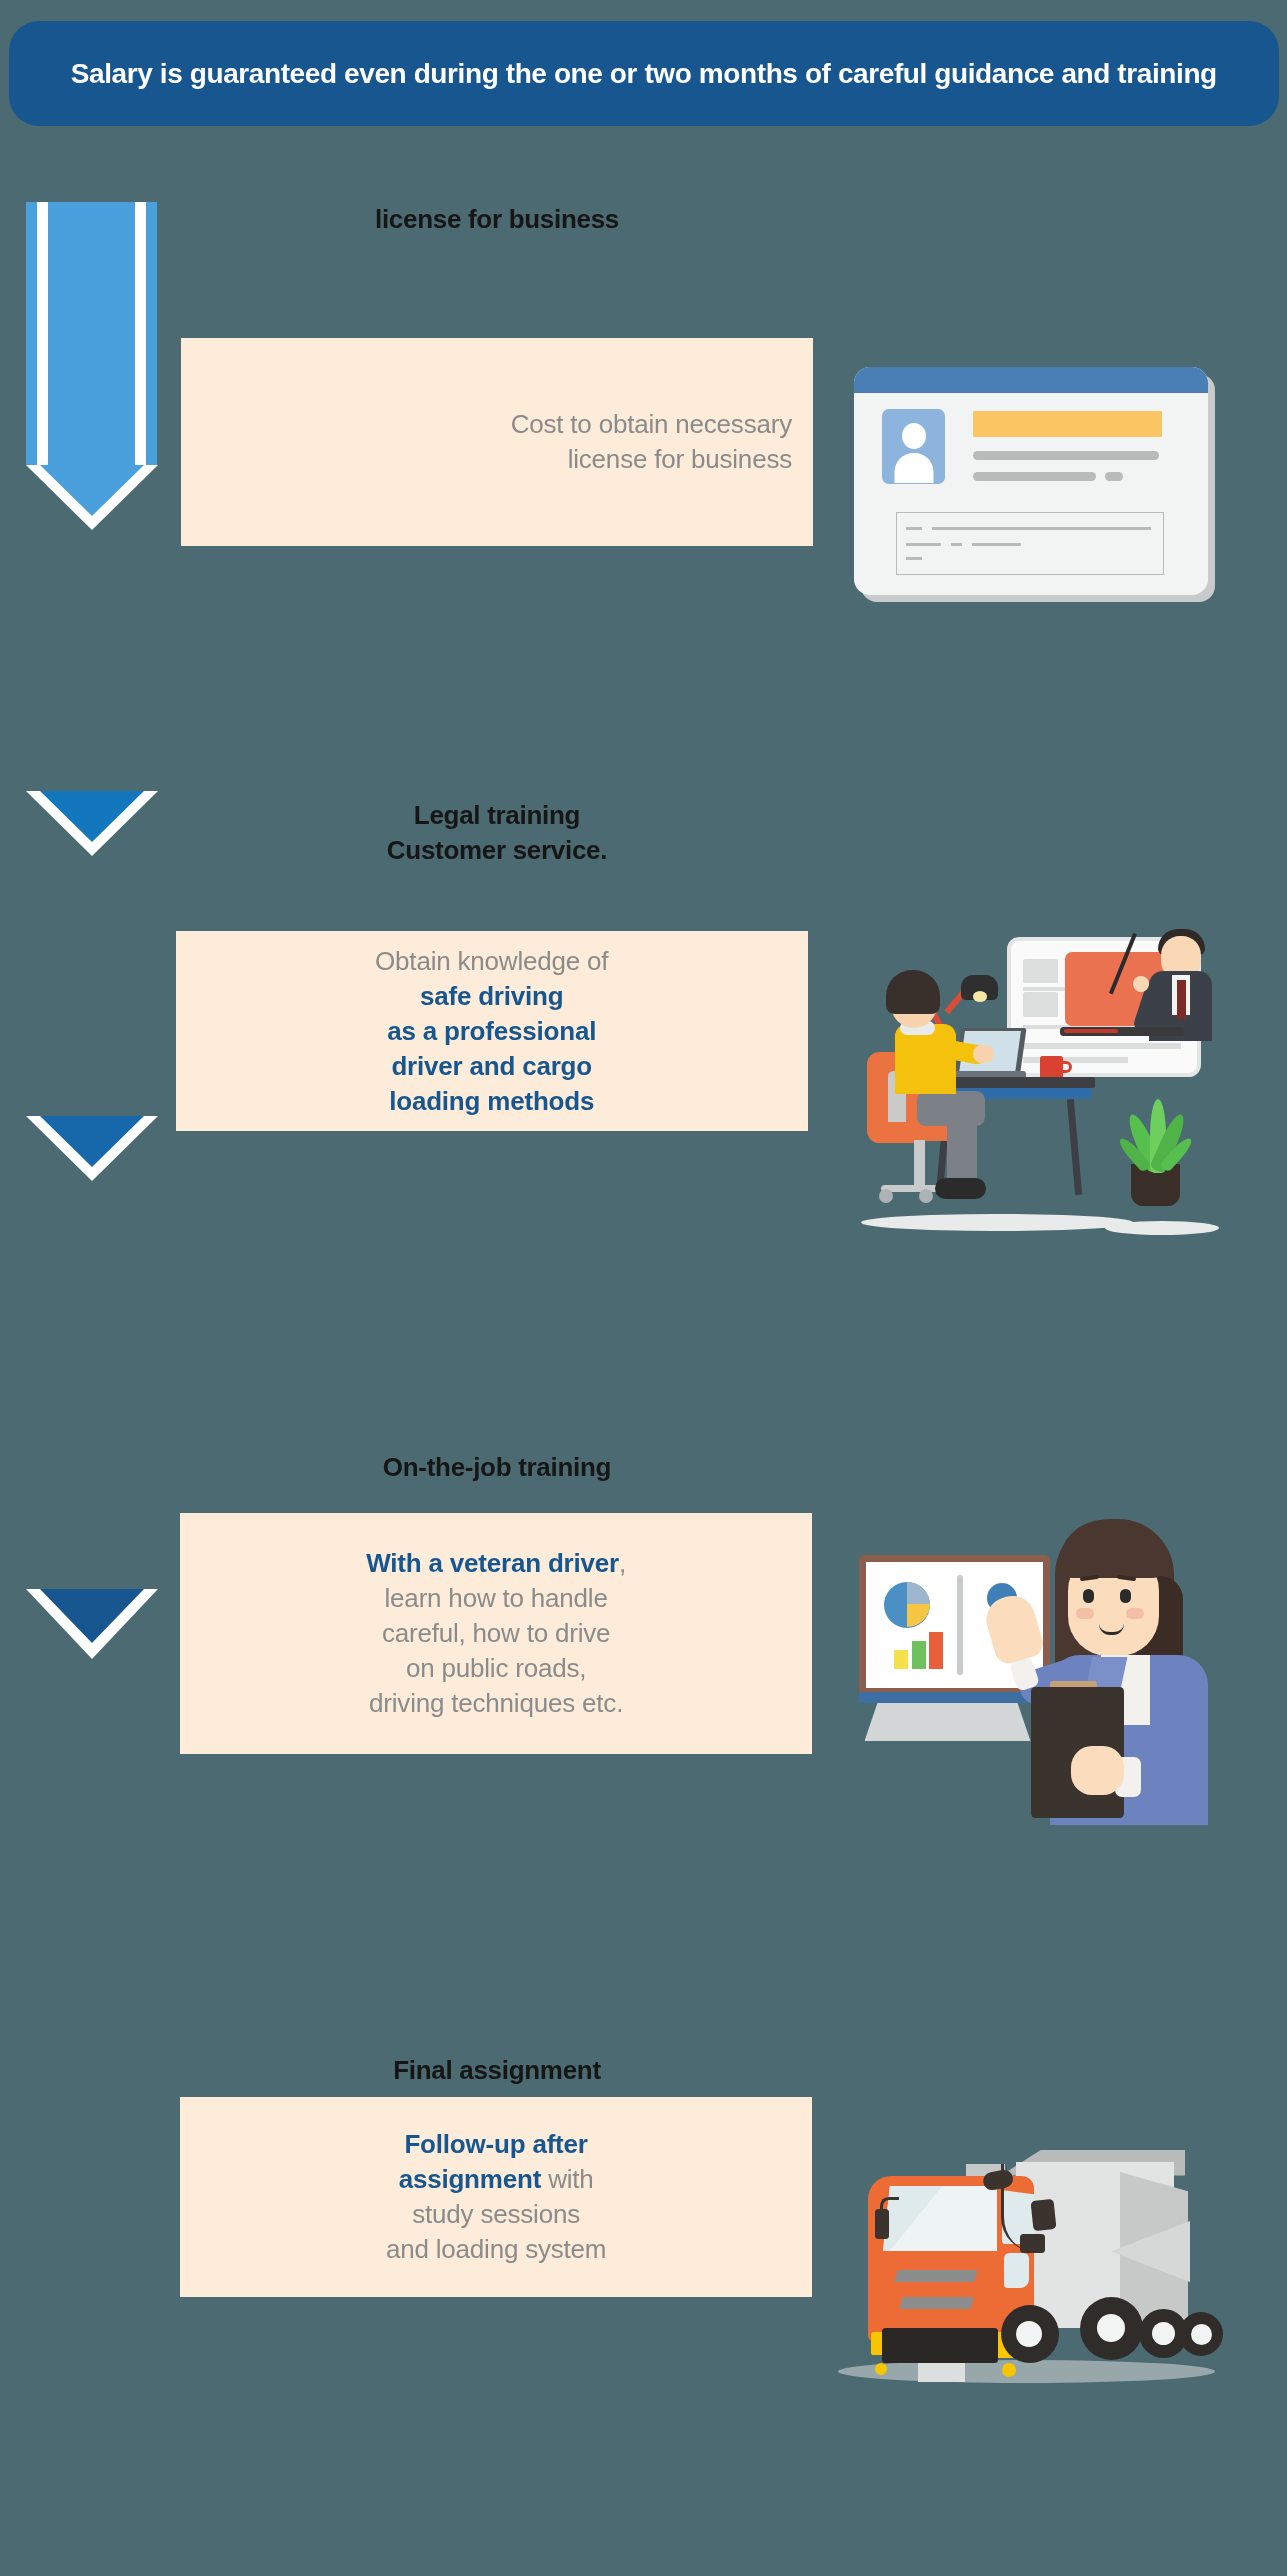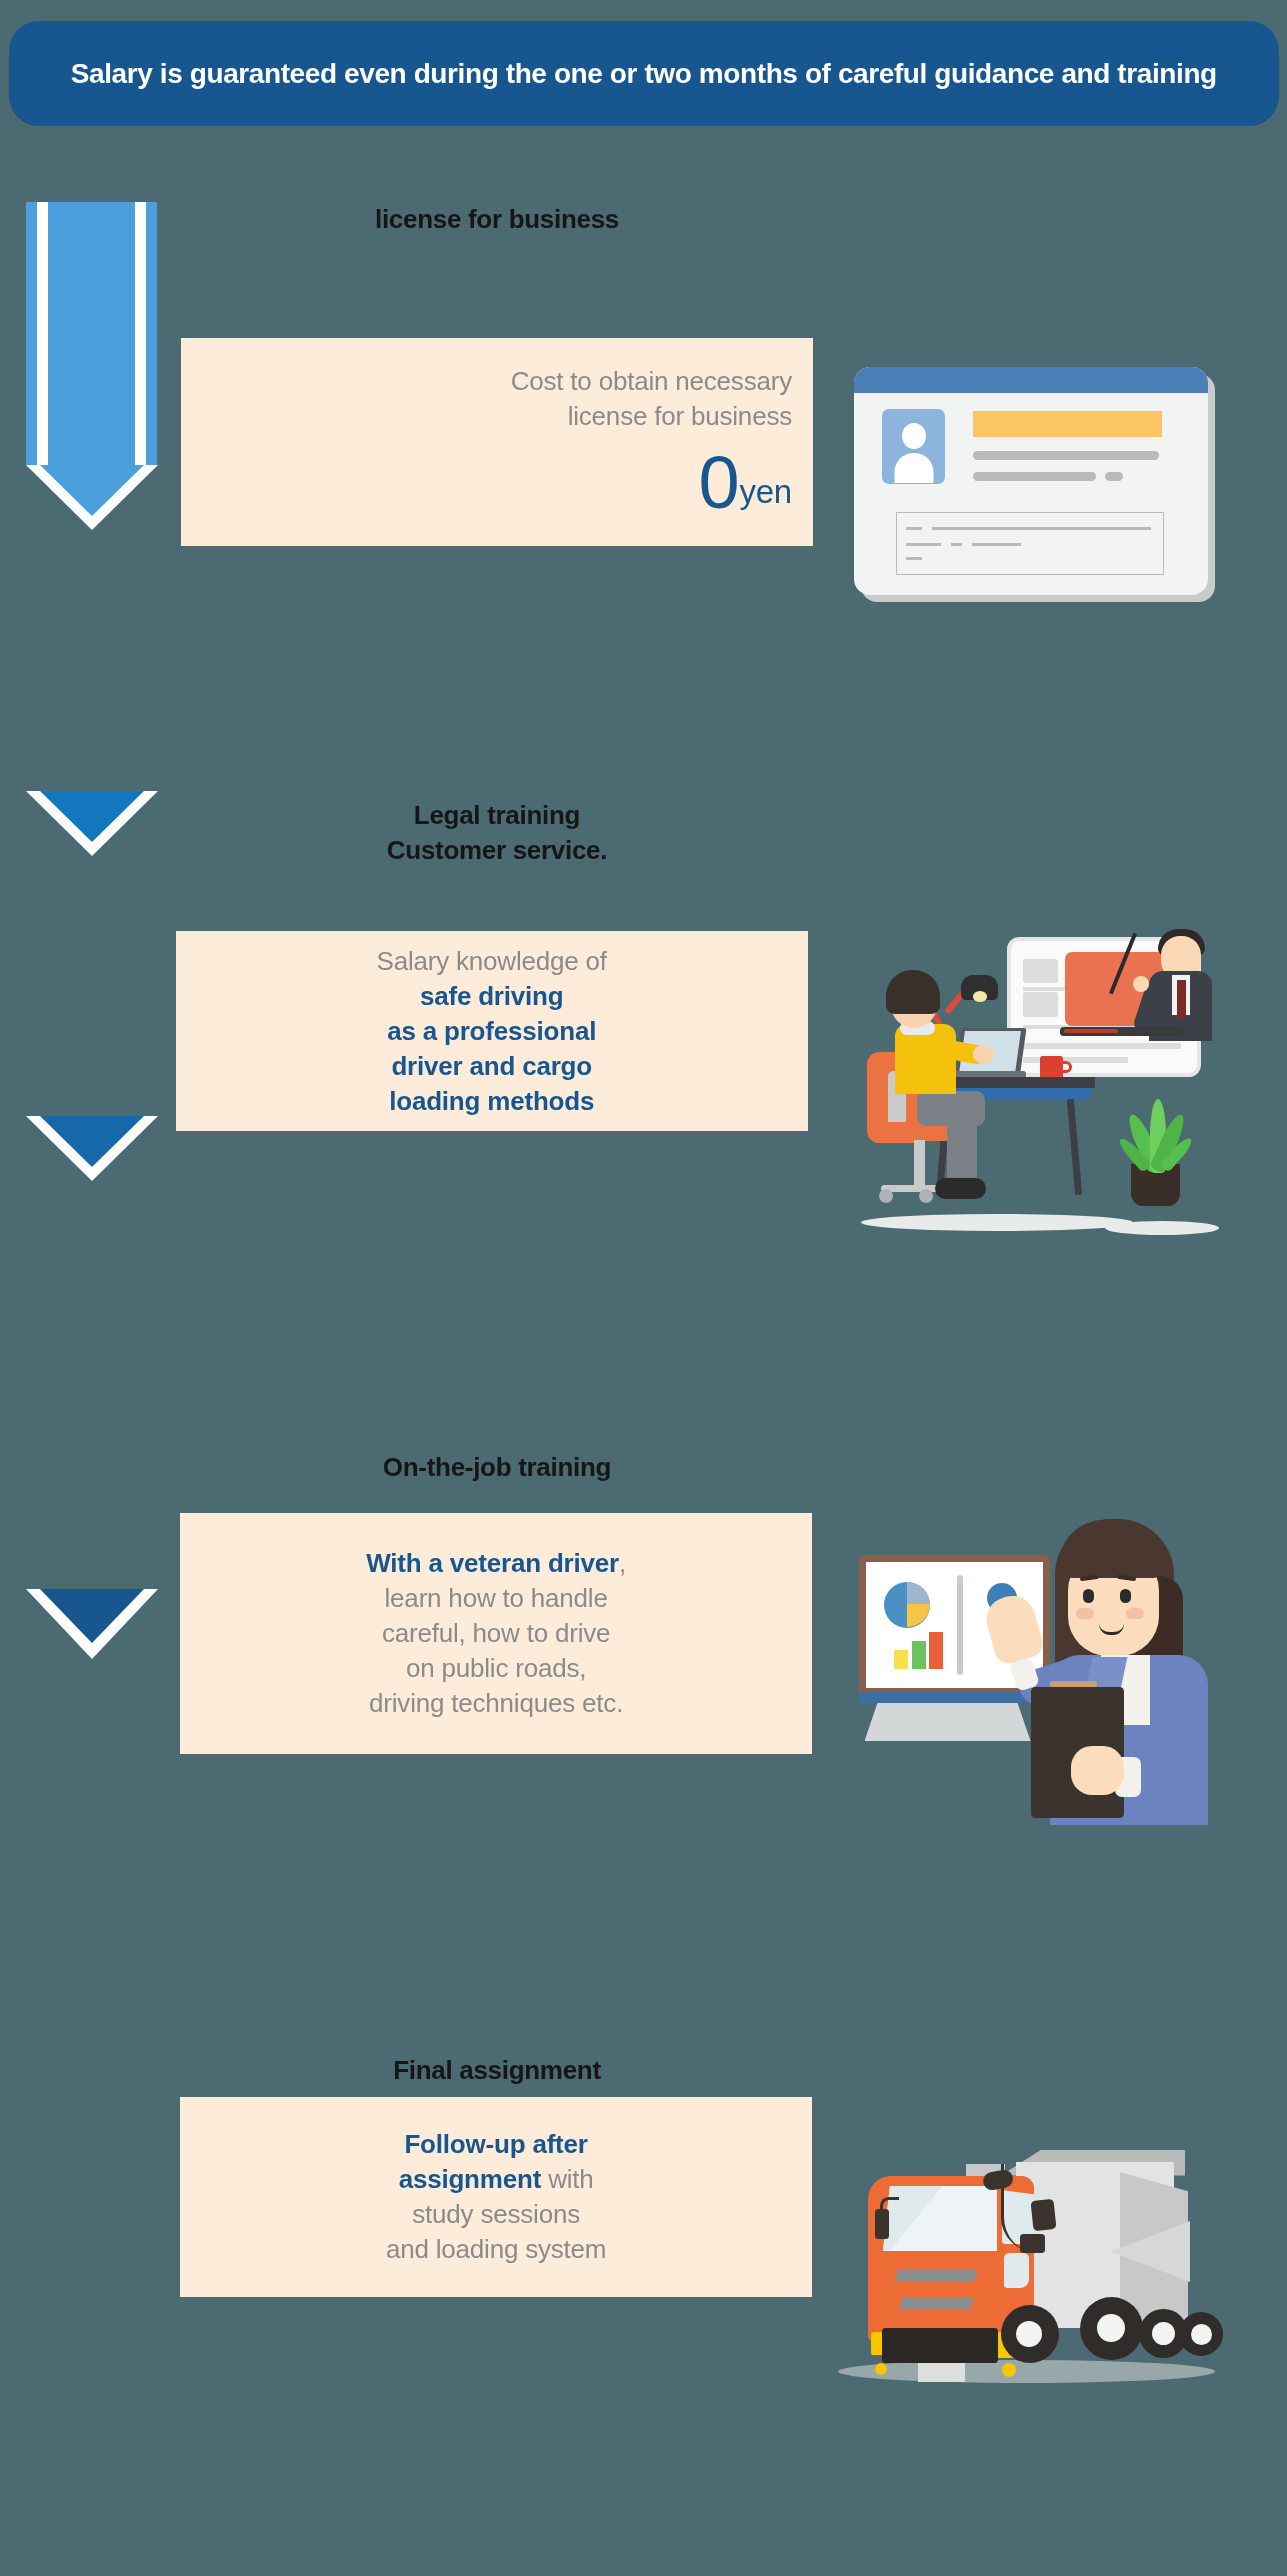--- a/index.html
+++ b/index.html
@@ -331,23 +331,20 @@
   <div class="step" style="top:188px;">
     <div class="step-title" style="top:0;">
       <div>license for business</div>
     </div>
     <div class="card" style="top:136px; height:208px;text-align:right;">
       <div class="card-inner">
         <p>
           <span>Cost to obtain necessary</span><br>
           <span>license for business</span>
         </p>
-        <p class="amount-line">
-          <span class="amount-num">0</span><span class="amount-unit">yen</span>
-        </p>
       </div>
     </div>
     <div class="illus" style="left:666px; top:158px;">
       <div class="idcard-wrap">
         <div class="idc-shadow"></div>
         <div class="idc-body">
           <div class="idc-topbar"></div>
           <div class="idc-photo">
             <div class="ph-head"></div>
             <div class="ph-body"></div>
@@ -370,21 +367,21 @@
   </div>
 
   <div class="step" style="top:784px;">
     <div class="step-title" style="top:0;">
       <div>Legal training</div>
       <div>Customer service.</div>
     </div>
     <div class="card" style="top:133px; left:-5.3px; height:200px;">
       <div class="card-inner">
         <p>
-          <span>Salary knowledge of</span><br>
+          <span>Obtain knowledge of</span><br>
           <b>safe driving</b><br>
           <b>as a professional</b><br>
           <b>driver and cargo</b><br>
           <b>loading methods</b>
         </p>
       </div>
     </div>
     <div class="illus" style="left:661px; top:107px;">
       <div class="train-wrap">
         <div class="tw-floor"></div>

